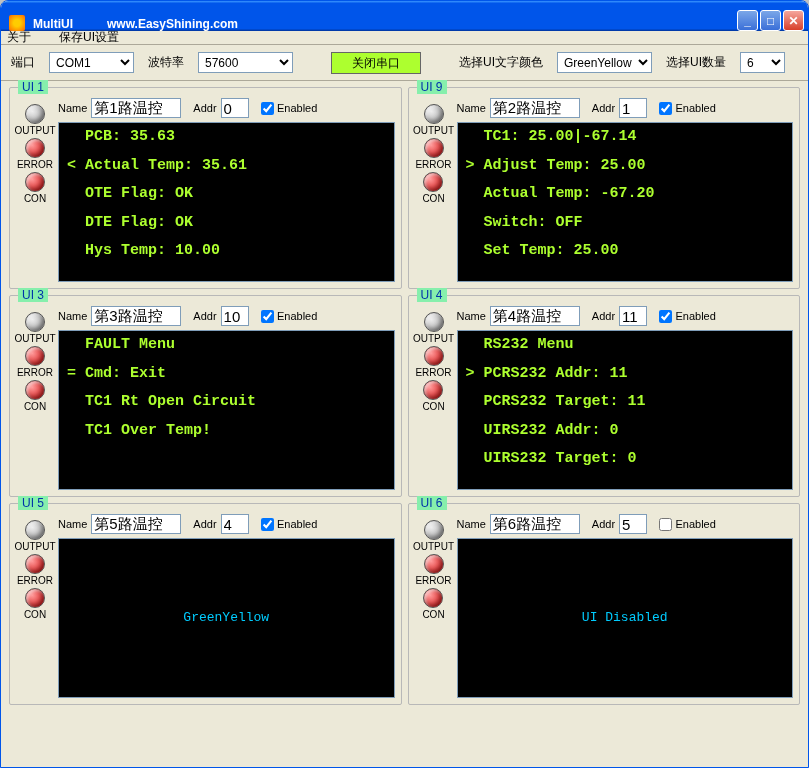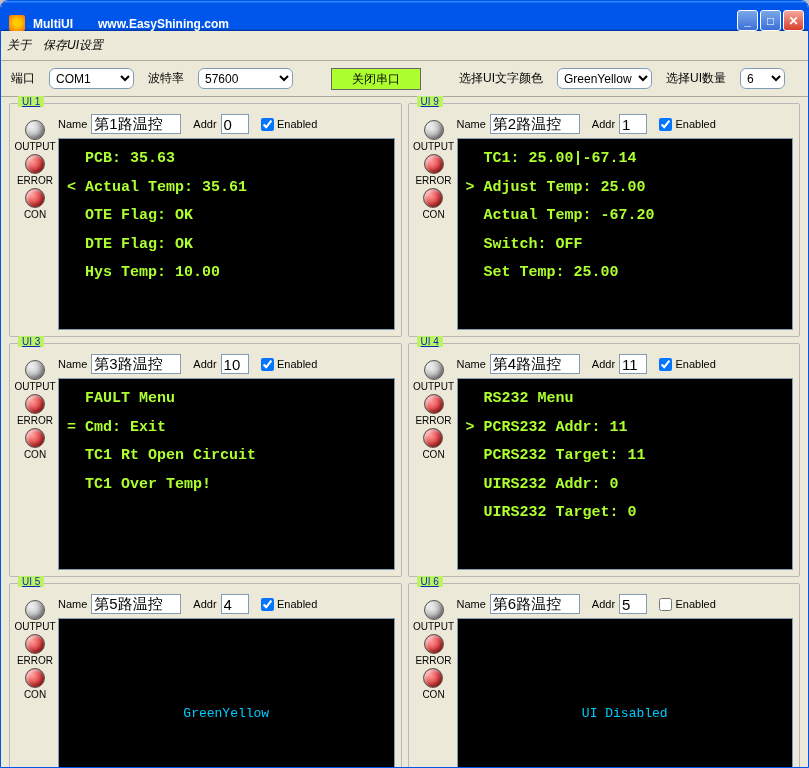--- a/index.html
+++ b/index.html
@@ -1,48 +1,48 @@
 <!DOCTYPE html>
 <html><head>
 <meta charset="utf-8">
 <style>
 * { box-sizing: border-box; margin: 0; padding: 0; font-family: "Microsoft YaHei", Tahoma, sans-serif; font-size: 12px; }
 body { background: #c0c0c0; width: 809px; height: 768px; overflow: hidden; }
 .window { width: 809px; height: 768px; background: #ece9d8; border: 1px solid #0055ea; border-radius: 8px 8px 0 0; overflow: hidden; }
 .titlebar { height: 30px; background: linear-gradient(to bottom, #3a95ff 0%, #0055ea 8%, #0055ea 92%, #003399 100%); display: flex; align-items: flex-end; padding: 0 4px; color: #fff; }
 .titlebar .icon { width: 16px; height: 16px; margin: 0 4px; background: radial-gradient(circle, #ffcc00 30%, #ff6600 100%); border-radius: 2px; }
 .titlebar .title { flex: 0 0 auto; font-weight: bold; margin-left: 4px; }
-.titlebar .url { margin-left: 25px; font-weight: bold; }
+.titlebar .url { margin-left: 34px; font-weight: bold; }
 .titlebar .spacer { flex: 1; }
 .winbtn { width: 21px; height: 21px; margin-left: 2px; border-radius: 3px; border: 1px solid #fff; display: flex; align-items: center; justify-content: center; color: #fff; font-weight: bold; cursor: pointer; }
 .winbtn.min, .winbtn.max { background: linear-gradient(to bottom, #7ba7e8, #3a6fd8); }
 .winbtn.close { background: linear-gradient(to bottom, #f5a79d, #d8402b); }
-.menubar { height: 30px; background: #ece9d8; border-bottom: 1px solid #aca899; display: flex; align-items: center; padding: 0 6px; gap: 12px; font-style: italic; }
+.menubar { height: 14px; background: #ece9d8; border-bottom: 1px solid #aca899; display: flex; align-items: center; padding: 0 6px; gap: 28px; }
 .menubar span { cursor: pointer; }
 .toolbar { height: 36px; background: #ece9d8; border-bottom: 1px solid #aca899; display: flex; align-items: center; padding: 0 10px; gap: 14px; }
 .toolbar label { white-space: nowrap; }
 select, input[type=text] { border: 1px solid #7f9db9; background: #fff; height: 20px; padding: 0 2px; font-size: 12px; }
-select { height: 21px; border-radius: 6px; }
+select { height: 21px; }
 .btn-close { background: #adff2f; border: 1px solid #666; padding: 2px 20px; height: 22px; cursor: pointer; }
 .content { display: grid; grid-template-columns: 1fr 1fr; gap: 6px; padding: 6px 8px; }
 .panel { border: 1px solid #b8b8b8; border-radius: 2px; padding: 4px 6px 6px 6px; position: relative; background: #ece9d8; }
-.panel-title { position: absolute; top: -8px; left: 8px; background: #bef264; padding: 0 4px; color: #0033aa; font-size: 10px; text-decoration: underline; }
+.panel-title { position: absolute; top: -8px; left: 8px; background: #86efac; padding: 0 4px; color: #0033aa; font-size: 12px; }
 .panel-header { display: flex; align-items: center; gap: 4px; margin: 6px 0 4px 42px; }
 .panel-header label { font-size: 11px; }
 .panel-header input[type=text] { font-size: 15px; }
 .name-input { width: 90px; }
 .addr-input { width: 28px; }
 .panel-body { display: flex; gap: 4px; }
 .leds { display: flex; flex-direction: column; align-items: center; gap: 2px; width: 38px; margin-top: -18px; }
 .led-group { display: flex; flex-direction: column; align-items: center; }
 .led { width: 20px; height: 20px; border-radius: 50%; border: 1px solid #555; box-shadow: inset -2px -2px 4px rgba(0,0,0,0.4), inset 2px 2px 3px rgba(255,255,255,0.6); }
 .led.gray { background: radial-gradient(circle at 35% 35%, #eee, #999); }
 .led.red { background: radial-gradient(circle at 35% 35%, #ff9999, #cc0000); }
 .led-label { font-size: 10px; margin-top: 1px; }
-.terminal { flex: 1; background: #000; border: 1px solid #7f9db9; height: 192px; padding: 6px 8px; color: #adff2f; font-family: "Courier New", monospace; font-size: 15px; font-weight: bold; line-height: 1.9; white-space: pre; overflow: hidden; }
+.terminal { flex: 1; background: #000; border: 1px solid #7f9db9; height: 160px; padding: 0 8px; color: #adff2f; font-family: "Courier New", monospace; font-size: 15px; font-weight: bold; line-height: 1.9; white-space: pre; overflow: hidden; }
 .terminal.center { display: flex; align-items: center; justify-content: center; color: #00ccff; font-size: 13px; font-weight: normal; white-space: normal; }
 input[type=checkbox] { vertical-align: middle; }
 </style>
 </head>
 <body>
 
 <div class="window">
   <div class="titlebar">
     <div class="icon"></div>
     <span class="title">MultiUI</span>

